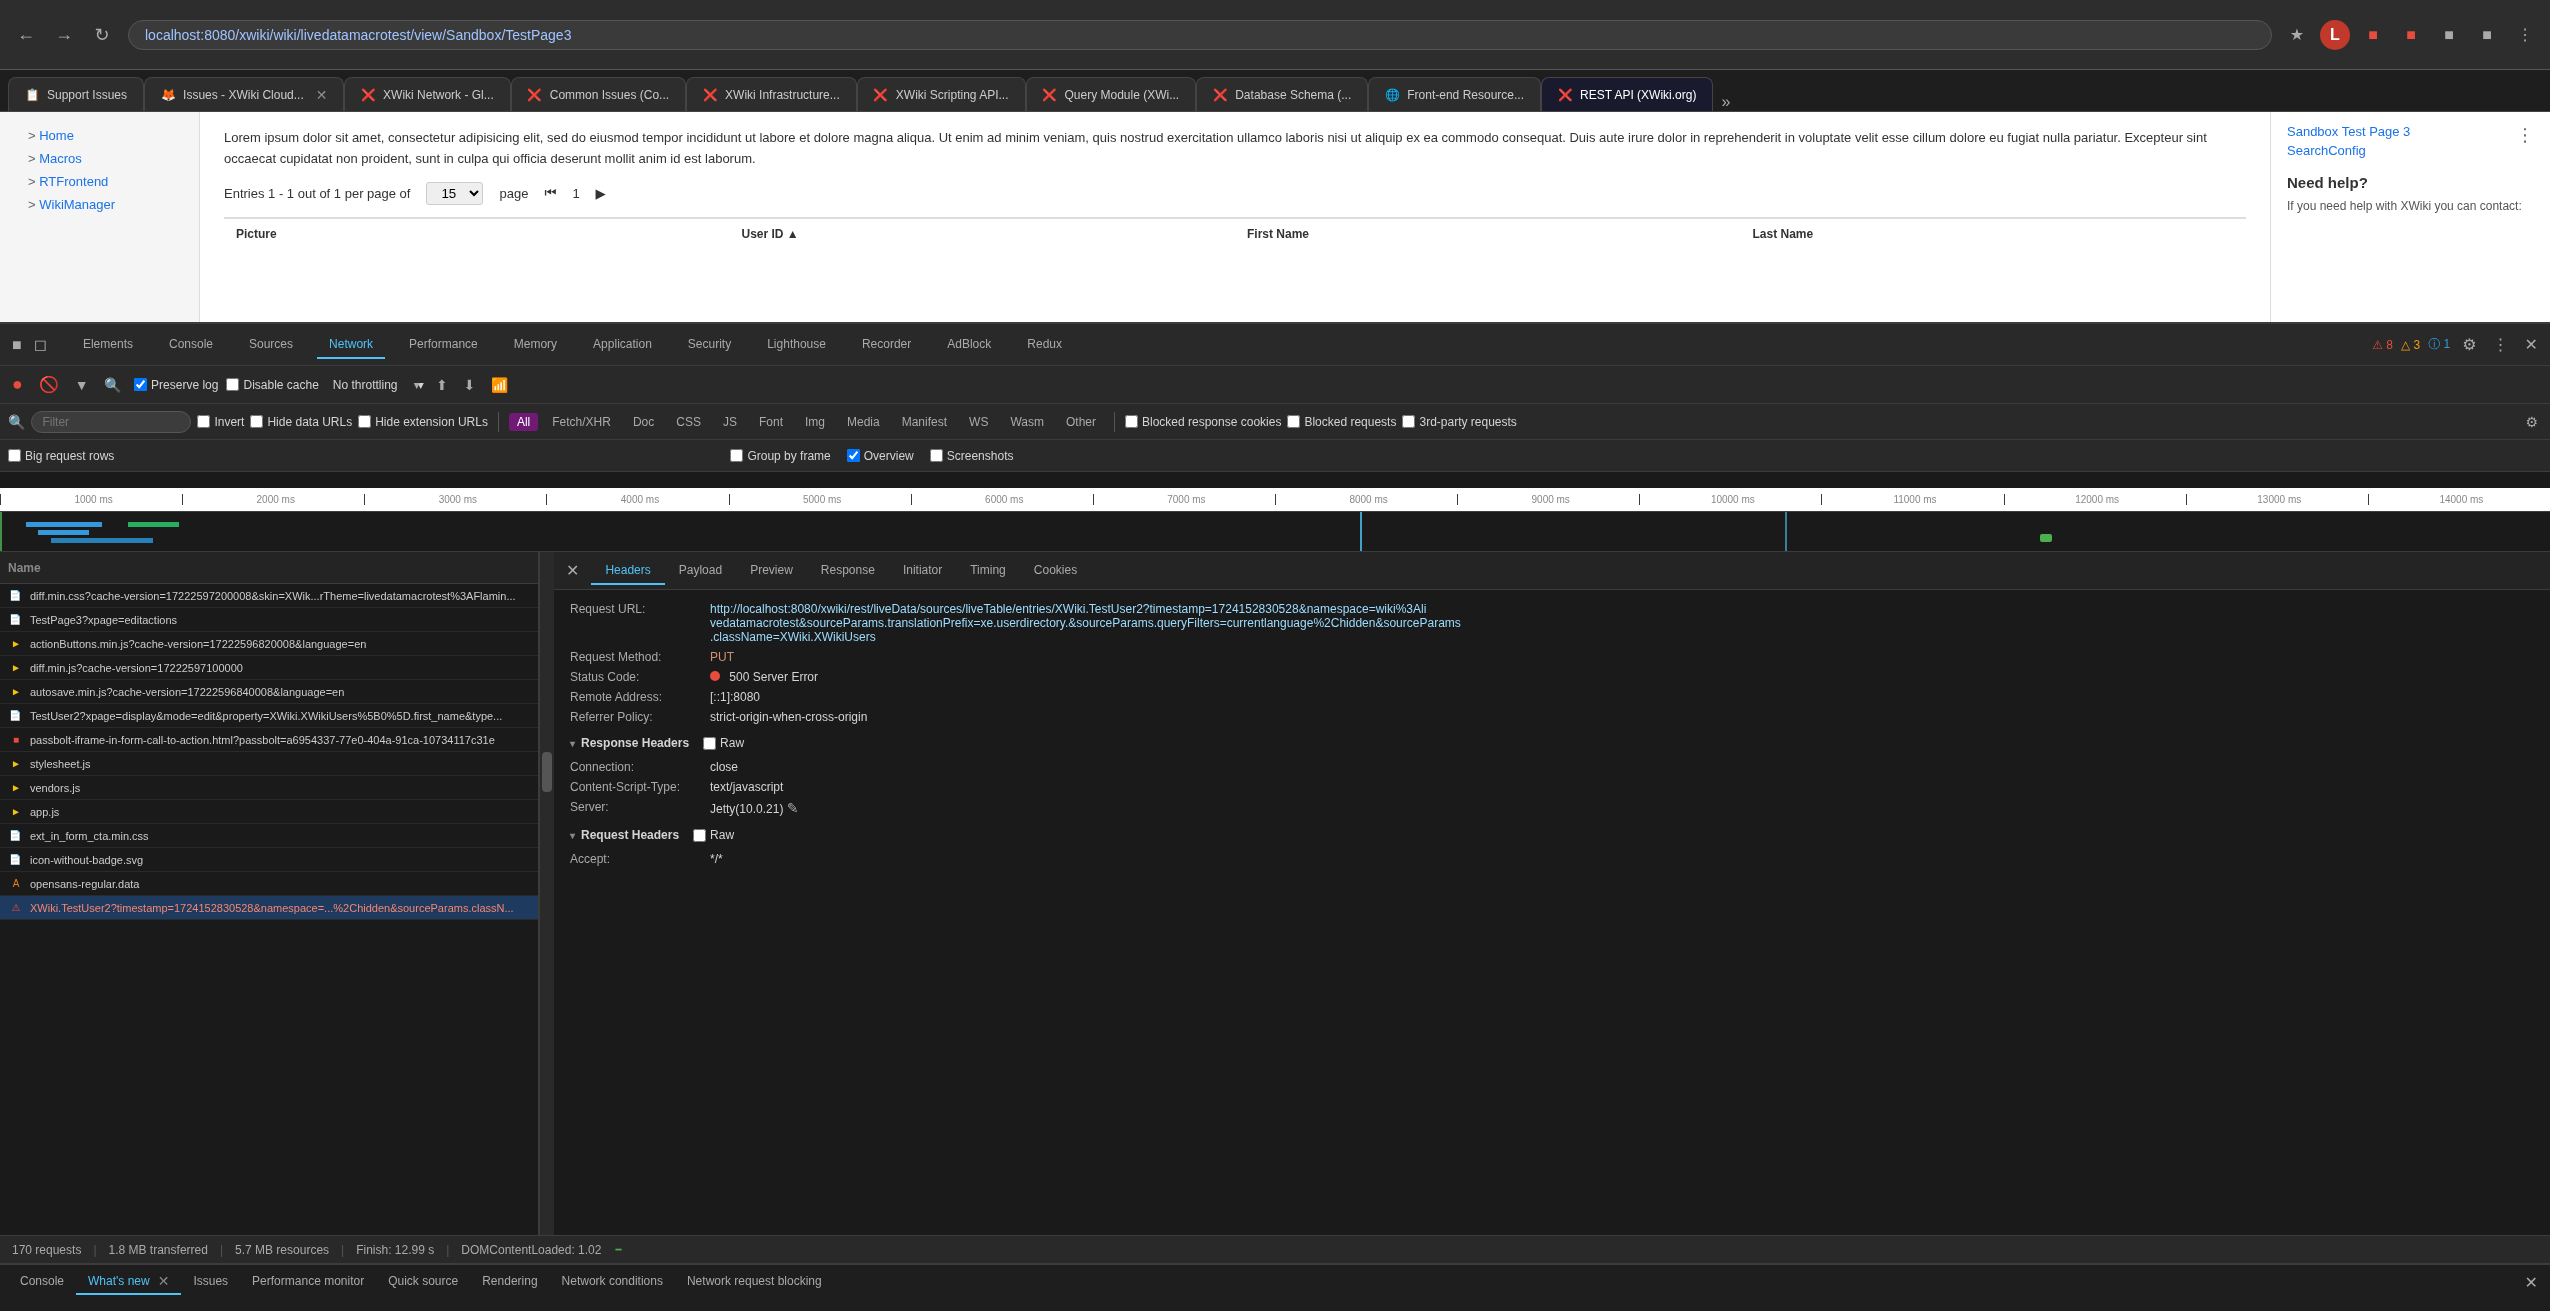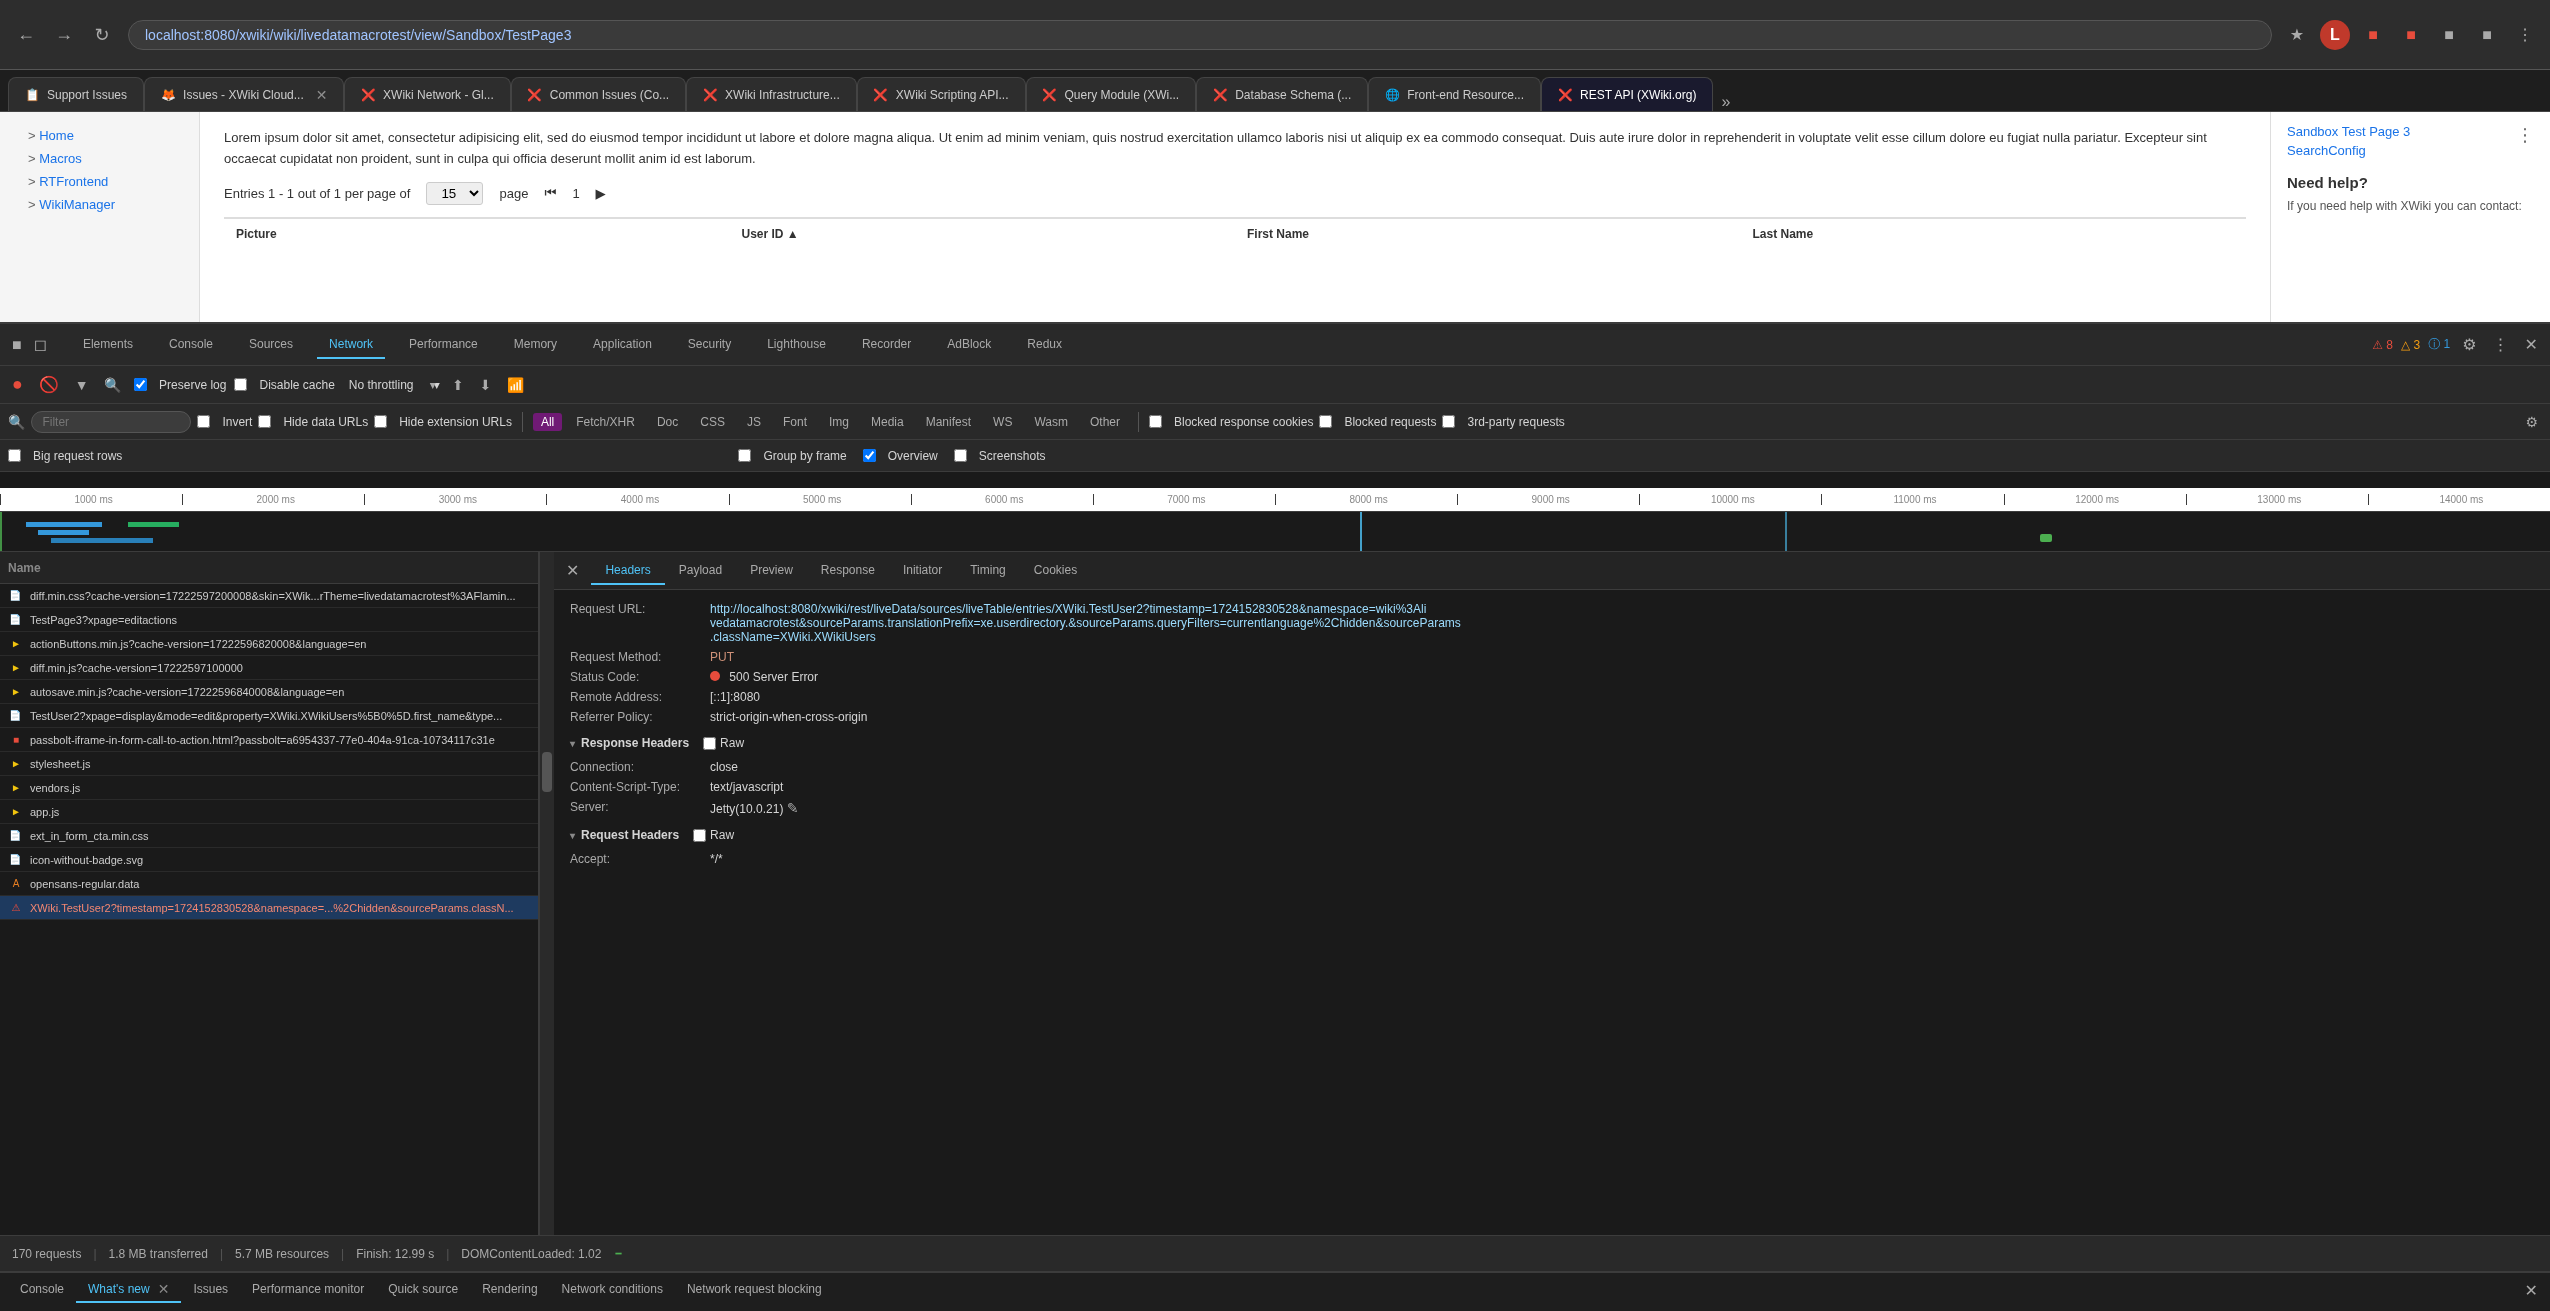--- a/index.html
+++ b/index.html
@@ -44,21 +44,21 @@
 
     
     .devtools-top-bar { height: 42px; background: #292929; display: flex; align-items: center; padding: 0 8px; gap: 12px; border-bottom: 1px solid #3c3c3c; }
     .devtools-tab { padding: 6px 12px; color: #aaa; cursor: pointer; font-size: 12px; border-bottom: 2px solid transparent; }
     .devtools-tab.active { color: #4fc3f7; border-bottom-color: #4fc3f7; }
 
     
     .network-toolbar { height: 38px; background: #292929; display: flex; align-items: center; padding: 0 8px; gap: 8px; border-bottom: 1px solid #3c3c3c; }
     .toolbar-btn { background: none; border: none; color: #aaa; cursor: pointer; padding: 4px; border-radius: 4px; font-size: 14px; display: flex; align-items: center; }
     .toolbar-btn.active { color: #e74c3c; }
-    .checkbox-label { display: flex; align-items: center; gap: 12px; color: #d4d4d4; font-size: 12px; cursor: pointer; white-space: nowrap; }
+    .checkbox-label { display: flex; align-items: center; gap: 4px; color: #d4d4d4; font-size: 12px; cursor: pointer; white-space: nowrap; }
     .checkbox-label input[type=checkbox] { width: 13px; height: 13px; }
     .throttle-select { background: #292929; border: none; color: #d4d4d4; font-size: 12px; padding: 2px 20px 2px 6px; cursor: pointer; appearance: none; }
     .throttle-dropdown { position: relative; display: flex; align-items: center; }
     .throttle-dropdown::after { content: '▾'; position: absolute; right: 4px; color: #aaa; pointer-events: none; }
 
     
     .filter-toolbar { height: 36px; background: #292929; display: flex; align-items: center; padding: 0 8px; gap: 6px; border-bottom: 1px solid #3c3c3c; }
     .filter-input { background: #3c3c3c; border: 1px solid #555; border-radius: 12px; padding: 3px 10px; color: #d4d4d4; font-size: 12px; width: 160px; }
     .filter-type-btn { padding: 2px 8px; border-radius: 3px; background: none; border: none; color: #aaa; cursor: pointer; font-size: 12px; }
     .filter-type-btn.active { background: #701a75; color: #fff; }
@@ -95,21 +95,21 @@
     .section-header::before { content: '▾'; font-size: 10px; color: #888; }
     .detail-row { display: flex; margin-bottom: 6px; font-size: 12px; }
     .detail-label { color: #aaa; width: 140px; flex-shrink: 0; }
     .detail-value { color: #d4d4d4; flex: 1; word-break: break-all; }
     .detail-value.url { color: #9cdcfe; }
     .detail-value.method { color: #ce9178; }
     .status-dot { width: 10px; height: 10px; border-radius: 50%; background: #e74c3c; display: inline-block; margin-right: 6px; }
     .raw-checkbox { display: flex; align-items: center; gap: 4px; margin-left: 12px; }
 
     
-    .status-bar { height: 36px; background: #292929; display: flex; align-items: center; padding: 0 12px; gap: 12px; font-size: 12px; color: #aaa; border-top: 1px solid #3c3c3c; }
+    .status-bar { height: 28px; background: #292929; display: flex; align-items: center; padding: 0 12px; gap: 12px; font-size: 12px; color: #aaa; border-top: 1px solid #3c3c3c; }
     .status-bar .sep { color: #555; }
 
     
     .bottom-tabs { height: 36px; background: #1e1e1e; display: flex; align-items: center; padding: 0 8px; border-top: 2px solid #3c3c3c; }
     .bottom-tab { padding: 4px 12px; color: #aaa; cursor: pointer; font-size: 12px; border-bottom: 2px solid transparent; display: flex; align-items: center; gap: 4px; }
     .bottom-tab.active { color: #4fc3f7; border-bottom-color: #4fc3f7; }
     .bottom-tab .close-x { font-size: 14px; color: #888; margin-left: 4px; }
   </style>
 </head>
 <body>

